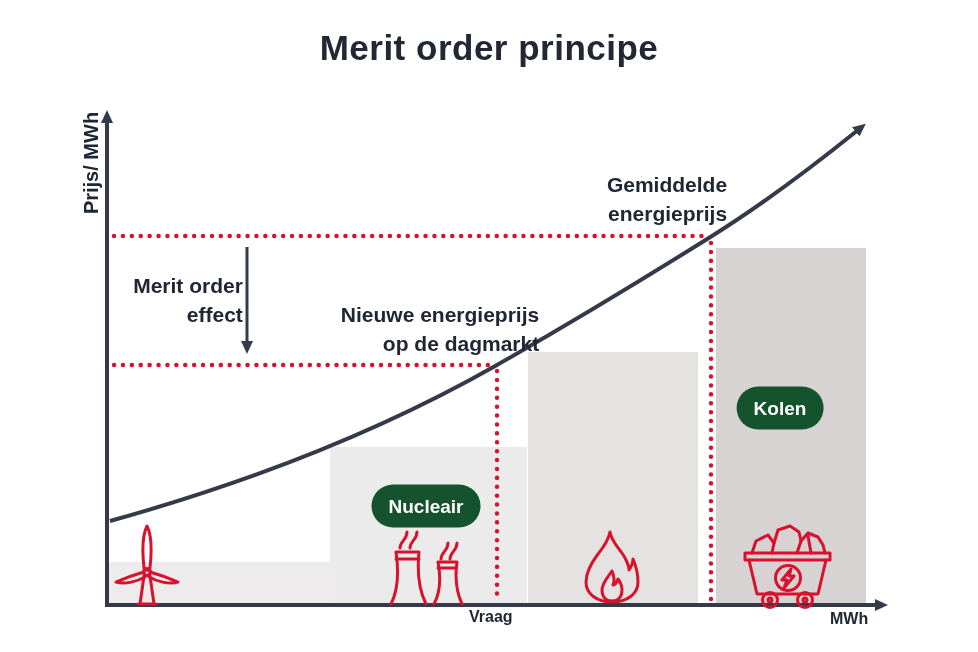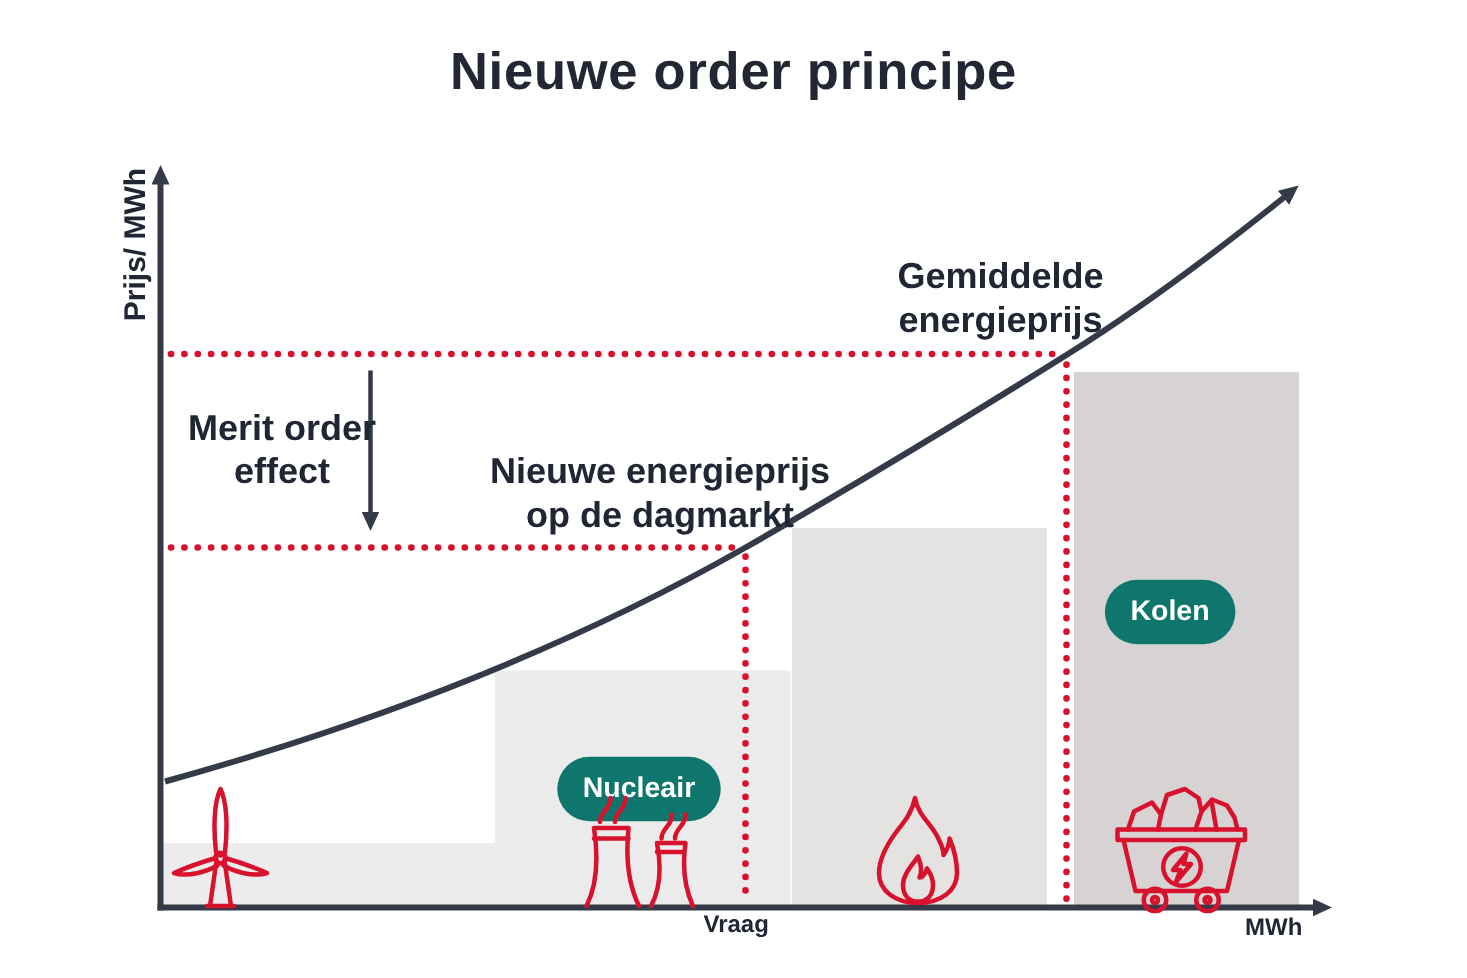--- a/index.html
+++ b/index.html
@@ -12,44 +12,44 @@
     left:0;top:28px;width:978px;text-align:center;
     font-size:35px;font-weight:700;letter-spacing:.5px;color:#232733;
   }
   .bar{position:absolute;bottom:47px;}
   #bar-hernieuwbaar{left:108px;width:222px;height:43px;background:#edebeb;}
   #bar-nucleair{left:330px;width:197px;height:158px;background:#ecEAea;background:#ecebeb;}
   #bar-aardgas{left:528px;width:170px;height:253px;background:#e5e2e2;}
   #bar-kolen{left:716px;width:150px;height:357px;background:#d7d3d2;}
   svg.overlay{position:absolute;left:0;top:0;}
   .annot{
-    position:absolute;text-align:center;font-weight:700;font-size:24px;
+    position:absolute;text-align:right;font-weight:700;font-size:21px;
     line-height:29px;color:#202633;white-space:nowrap;transform:translateX(-50%);
   }
   .pill{
     position:absolute;transform:translate(-50%,-50%);
-    background:#0f766e;color:#ffffff;border-radius:22px;
+    background:#14532d;color:#ffffff;border-radius:22px;
     font-weight:700;font-size:19px;line-height:1;
     padding:12px 17px;white-space:nowrap;
   }
   #y-axis-label{
     left:91px;top:163px;transform:translate(-50%,-50%) rotate(-90deg);
     font-weight:700;font-size:20px;white-space:nowrap;color:#202633;
   }
   .axis-caption{position:absolute;font-weight:700;font-size:16px;color:#202633;}
   #x-axis-label{left:830px;top:610px;text-align:center;}
   #demand-label{left:469px;top:608px;}
   .src-icon{position:absolute;}
 </style>
 </head>
 <body>
 
 <div id="canvas">
 
-  <div id="chart-title" class="abs">Nieuwe order principe</div>
+  <div id="chart-title" class="abs">Merit order principe</div>
 
   <div id="bar-hernieuwbaar" class="bar"></div>
   <div id="bar-nucleair" class="bar"></div>
   <div id="bar-aardgas" class="bar"></div>
   <div id="bar-kolen" class="bar"></div>
 
   <svg class="overlay" width="978" height="652" viewBox="0 0 978 652">
     <defs>
       <marker id="ah" markerUnits="userSpaceOnUse" markerWidth="16" markerHeight="14" refX="3" refY="6" orient="auto">
         <path d="M0,0 L13,6 L0,12 Z" fill="#343a48"></path>
@@ -79,21 +79,21 @@
   </div>
   <div class="annot" style="left:188px;top:271px;">
     <div>Merit order</div>
     <div>effect</div>
   </div>
   <div class="annot" style="left:440px;top:300px;">
     <div>Nieuwe energieprijs</div>
     <div>op de dagmarkt</div>
   </div>
 
-  <div class="pill" style="left:426px;top:526px;">Nucleair</div>
+  <div class="pill" style="left:426px;top:506px;">Nucleair</div>
   <div class="pill" style="left:780px;top:408px;">Kolen</div>
 
   <svg class="src-icon" style="left:113px;top:524px;" width="68" height="82" viewBox="0 0 68 82" fill="none" stroke="#d8112c" stroke-width="3" stroke-linejoin="round" stroke-linecap="round">
     <path d="M34,2 C30,10 29,26 31,44 C32,47 36,47 37,44 C39,26 38,10 34,2 Z"></path>
     <path d="M31,48 C24,50 12,54 3,58 C12,61 25,57 32,53 Z"></path>
     <path d="M37,48 C44,50 56,54 65,58 C56,61 43,57 36,53 Z"></path>
     <circle cx="34" cy="48" r="3.5"></circle>
     <path d="M31,52 L27,80 M37,52 L41,80 M25,80 L43,80"></path>
   </svg>
 

